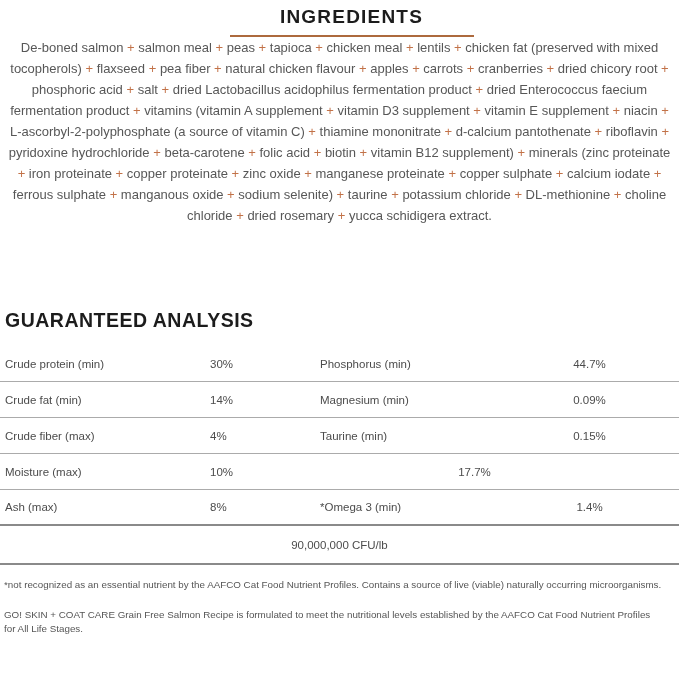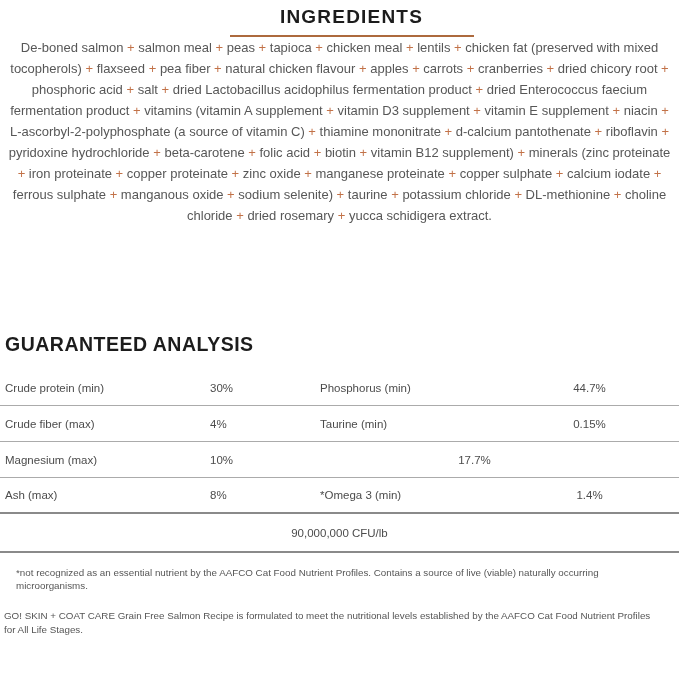--- a/index.html
+++ b/index.html
@@ -28,21 +28,21 @@
   }
   .ing-underline{width:244px;height:2px;background:var(--accent-underline);margin:7px auto 0;}
   .ingredients{
     margin:0 auto 0;width:669px;height:190px;
     text-align:center;
     font-size:13px;line-height:21px;color:var(--body-text);
   }
   .plus{color:var(--plus-sign);}
   
   .ga-title{
-    margin:106px 0 0 0;padding-left:5px;
+    margin:82px 0 0 0;padding-left:5px;
     font-size:19.5px;font-weight:bold;color:var(--heading-text);
     letter-spacing:0.5px;line-height:23px;
   }
   .ga-table{margin-top:14px;font-size:11.5px;color:var(--table-text);}
   .ga-row{
     display:flex;align-items:center;height:36px;
     border-bottom:1px solid var(--divider-light);
     box-sizing:border-box;
   }
   .ga-row.last{border-bottom:2px solid var(--divider-dark);}
@@ -53,21 +53,21 @@
   .micro-row{
     display:flex;align-items:center;height:39px;
     border-bottom:2px solid var(--divider-dark);
     font-size:11.5px;color:var(--table-text);
     box-sizing:border-box;
   }
   .micro-label{flex:0 0 500px;padding-left:5px;box-sizing:border-box;}
   .micro-value{flex:1;text-align:center;}
   
   .footnote1{
-    margin-top:13px;padding:0 16px;
+    margin-top:13px;padding:0 4px;
     font-size:9.8px;color:#565656;line-height:13px;
   }
   .footnote2{
     margin-top:17px;padding:0 4px;
     font-size:9.8px;color:#565656;line-height:14px;
     width:660px;
   }
 </style>
 </head>
 <body>
@@ -84,27 +84,33 @@
   <div class="ga-title">GUARANTEED ANALYSIS</div>
 
   <div class="ga-table">
       <div class="ga-row">
         <div class="c1">Crude protein (min)</div>
         <div class="c2">30%</div>
         <div class="c3">Phosphorus (min)</div>
         <div class="c4">44.7%</div>
       </div>
       <div class="ga-row">
+        <div class="c1">Crude fat (min)</div>
+        <div class="c2">14%</div>
+        <div class="c3">Magnesium (min)</div>
+        <div class="c4">0.09%</div>
+      </div>
+      <div class="ga-row">
         <div class="c1">Crude fiber (max)</div>
         <div class="c2">4%</div>
         <div class="c3">Taurine (min)</div>
         <div class="c4">0.15%</div>
       </div>
       <div class="ga-row">
-        <div class="c1">Magnesium (max)</div>
+        <div class="c1">Moisture (max)</div>
         <div class="c2">10%</div>
         <div class="c4">17.7%</div>
       </div>
       <div class="ga-row last">
         <div class="c1">Ash (max)</div>
         <div class="c2">8%</div>
         <div class="c3">*Omega 3 (min)</div>
         <div class="c4">1.4%</div>
       </div>
     </div>

